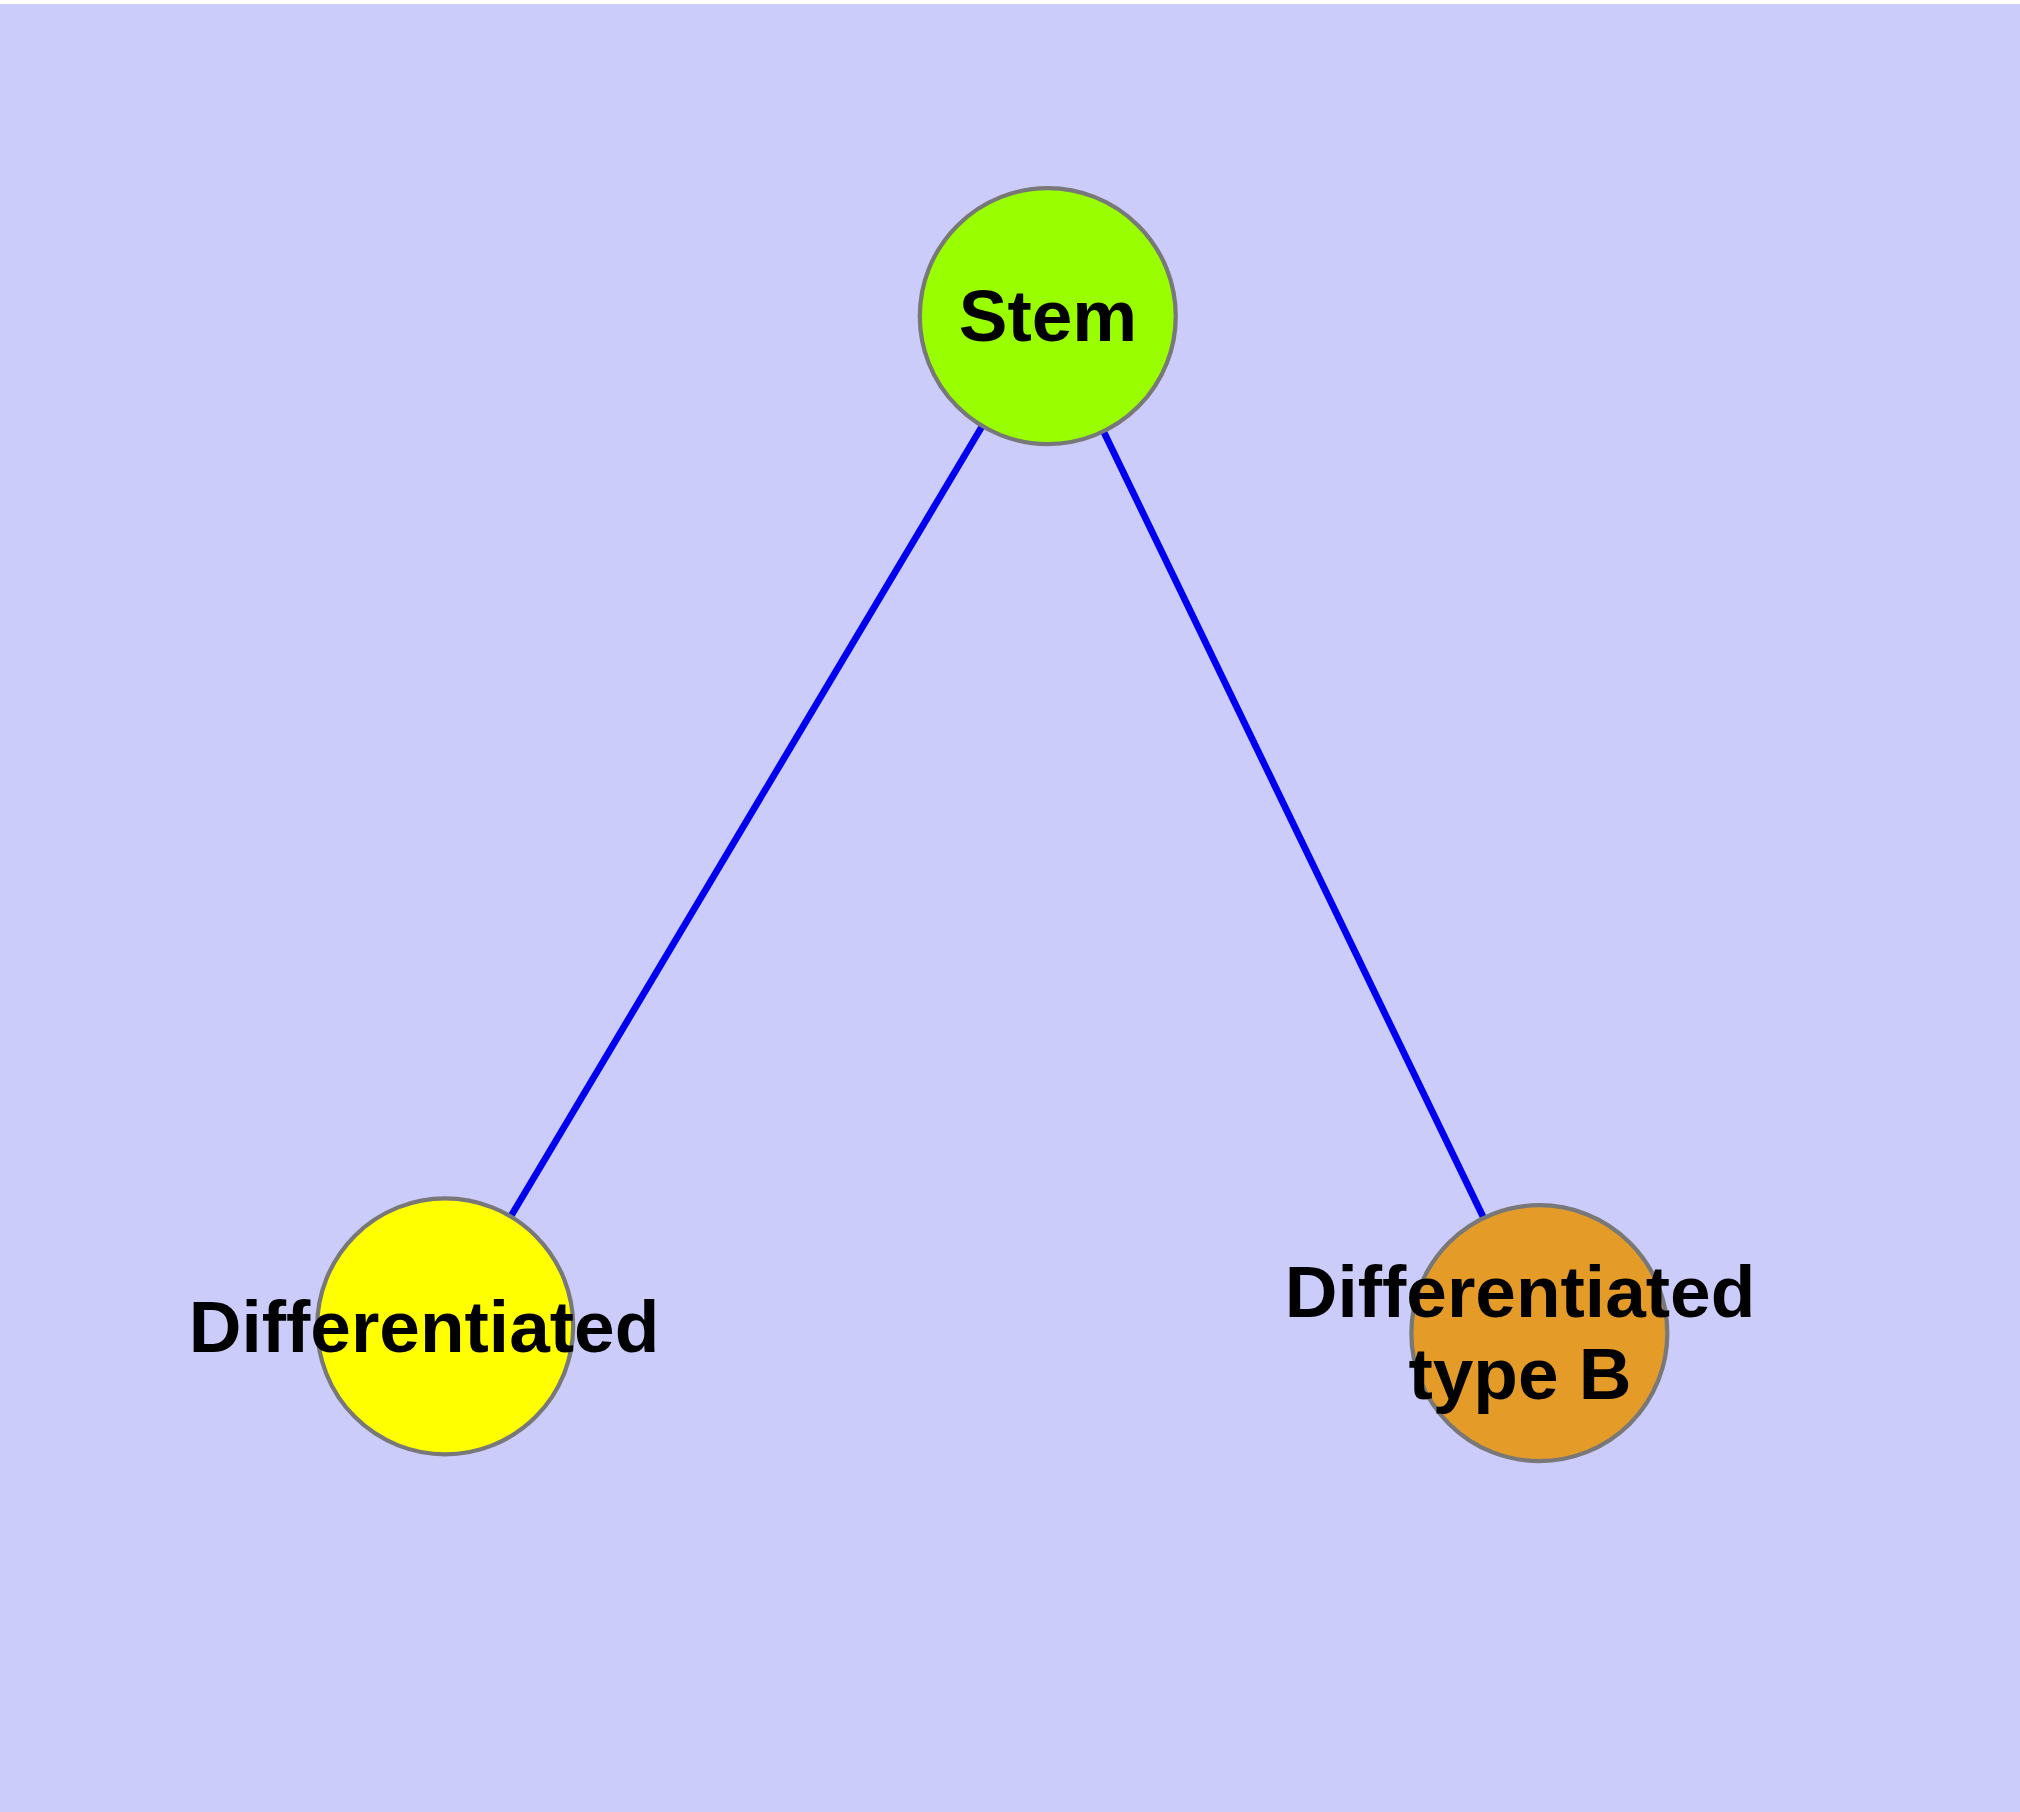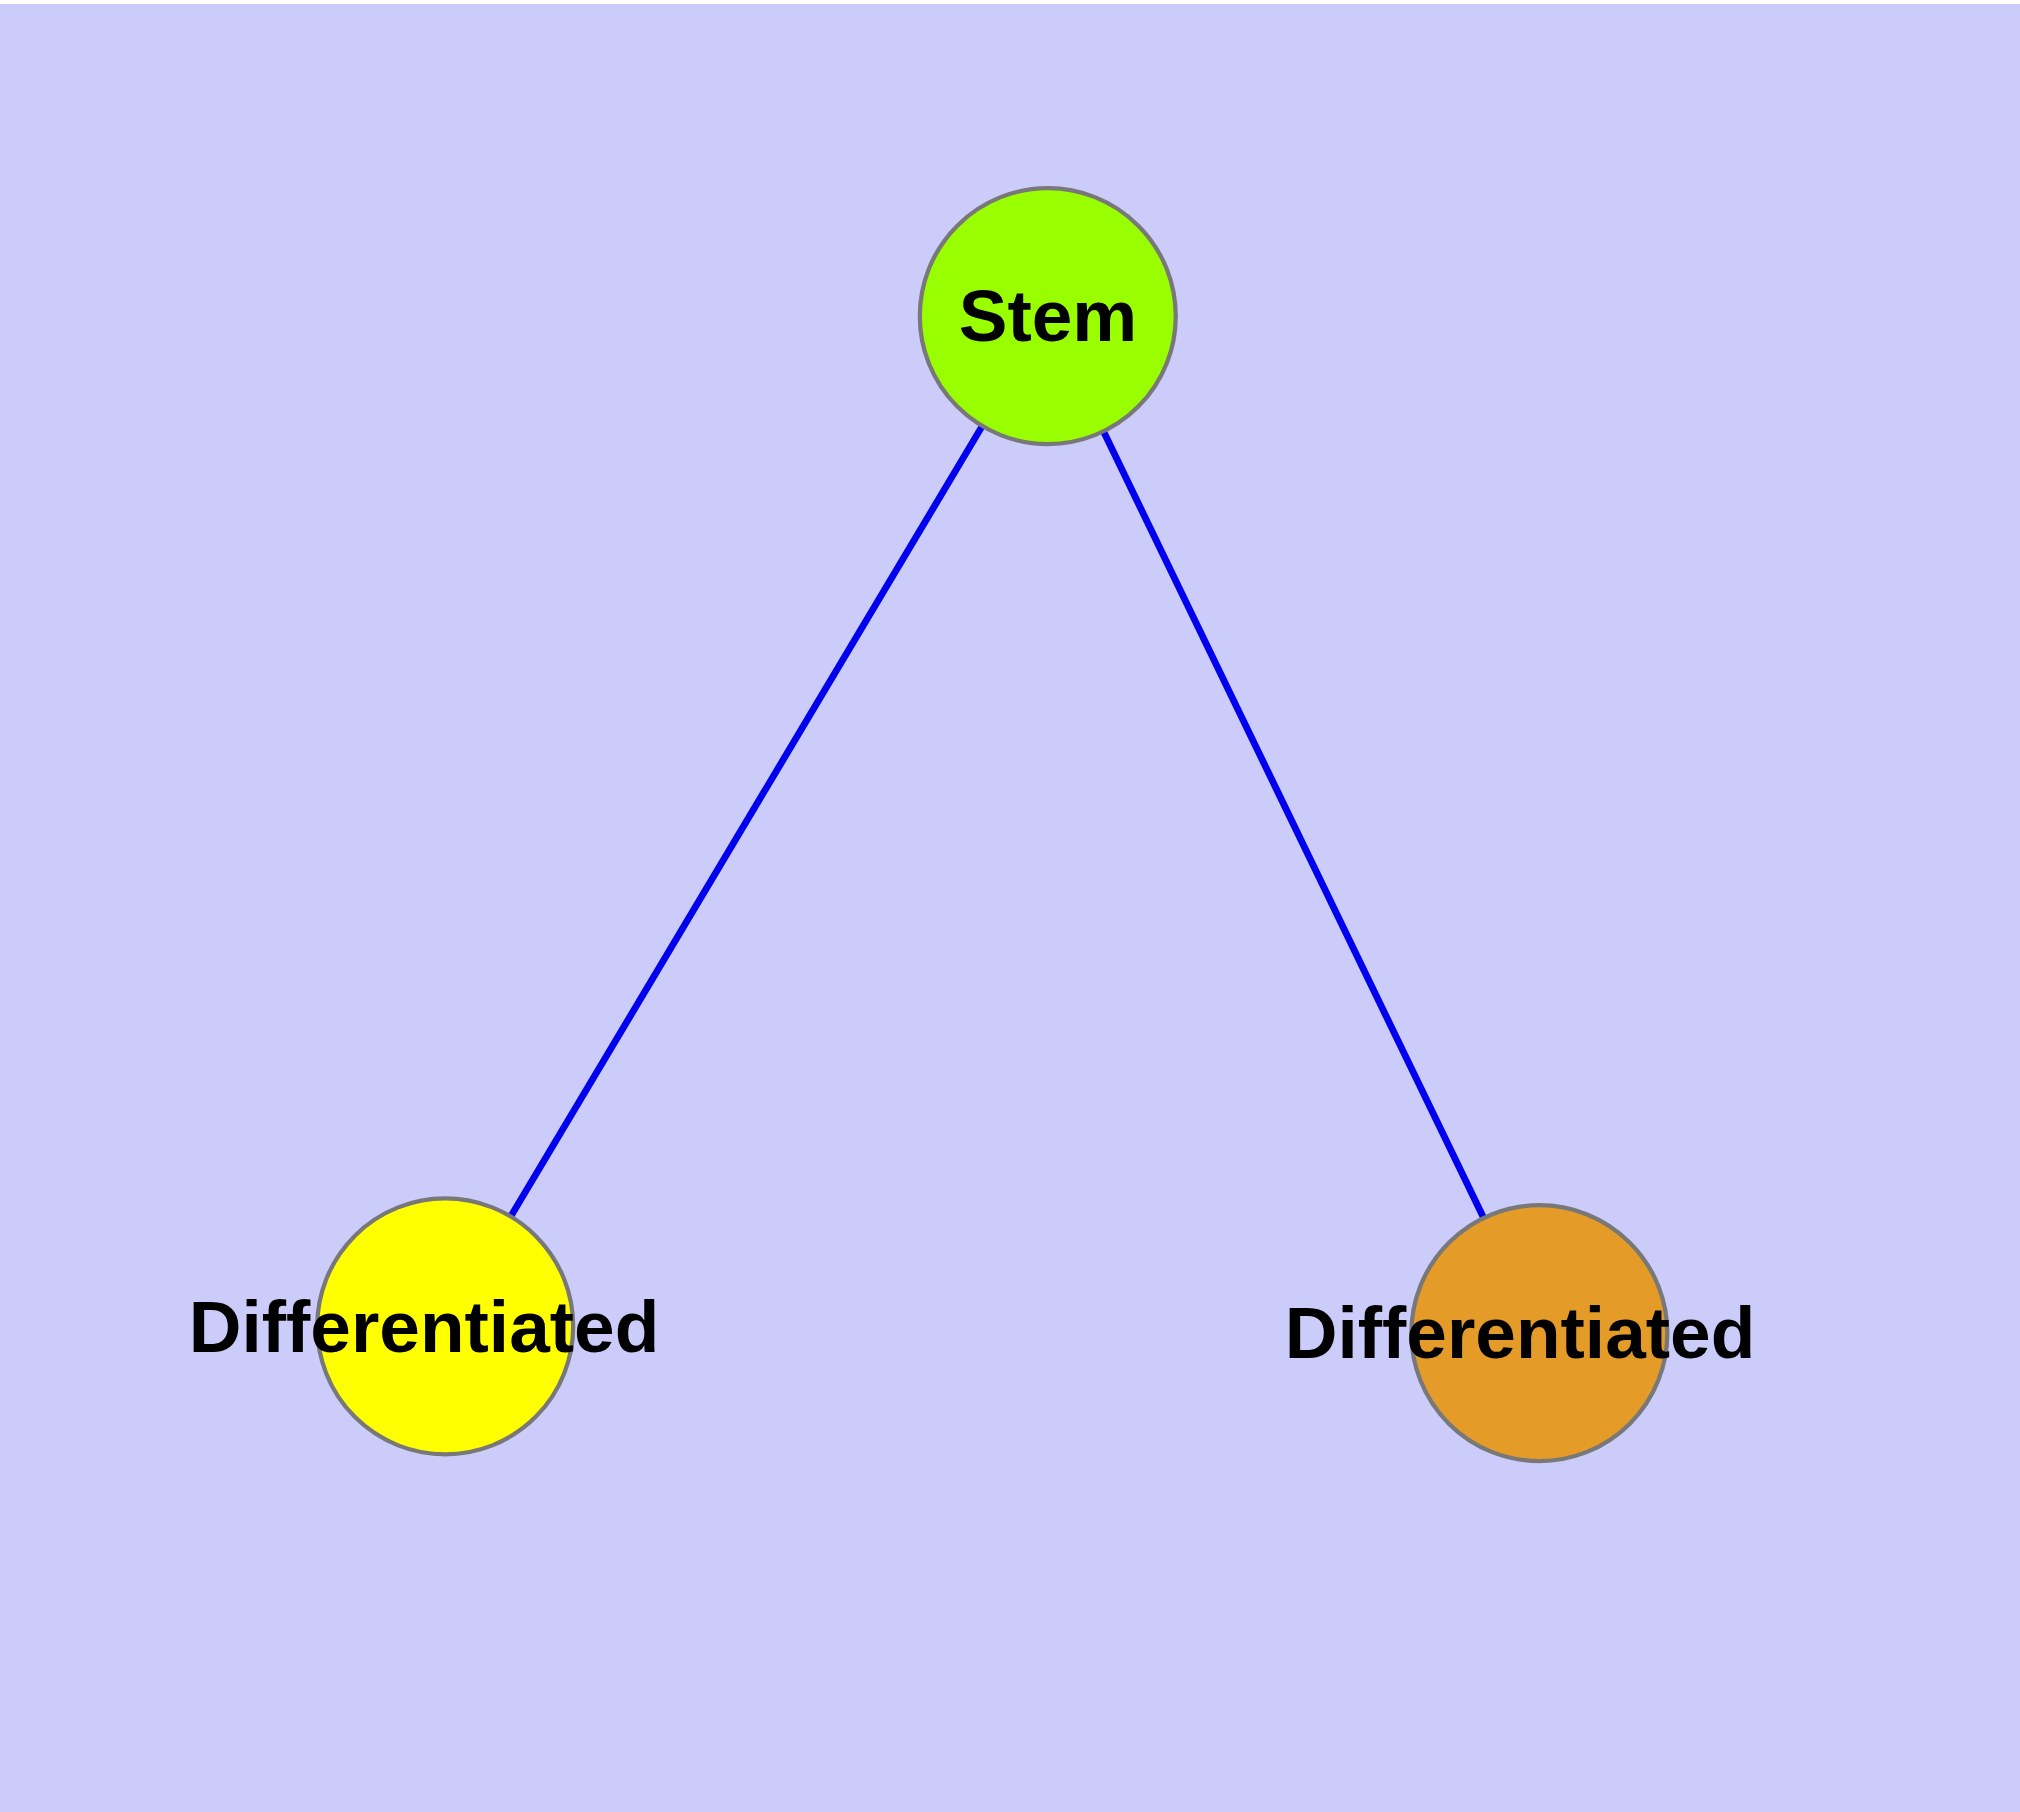--- a/index.html
+++ b/index.html
@@ -77,16 +77,16 @@
       <circle cx="1236" cy="373" r="151" fill="#99ff00" stroke="#787878" stroke-width="5"></circle>
       <circle cx="525" cy="1565" r="151" fill="#ffff00" stroke="#787878" stroke-width="5"></circle>
       <circle cx="1816" cy="1573" r="151" fill="#e49b28" stroke="#787878" stroke-width="5"></circle>
     </g>
   </svg>
 
   <div class="node-label lbl-stem">Stem</div>
 
   <div class="node-label lbl-a"><span>Differentiated</span><br></div>
 
-  <div class="node-label lbl-b"><span>Differentiated</span><br></div>
+  <div class="node-label lbl-b"><span>Differentiated</span><br><span>type B</span></div>
 
 </div>
 
 
 </body></html>

